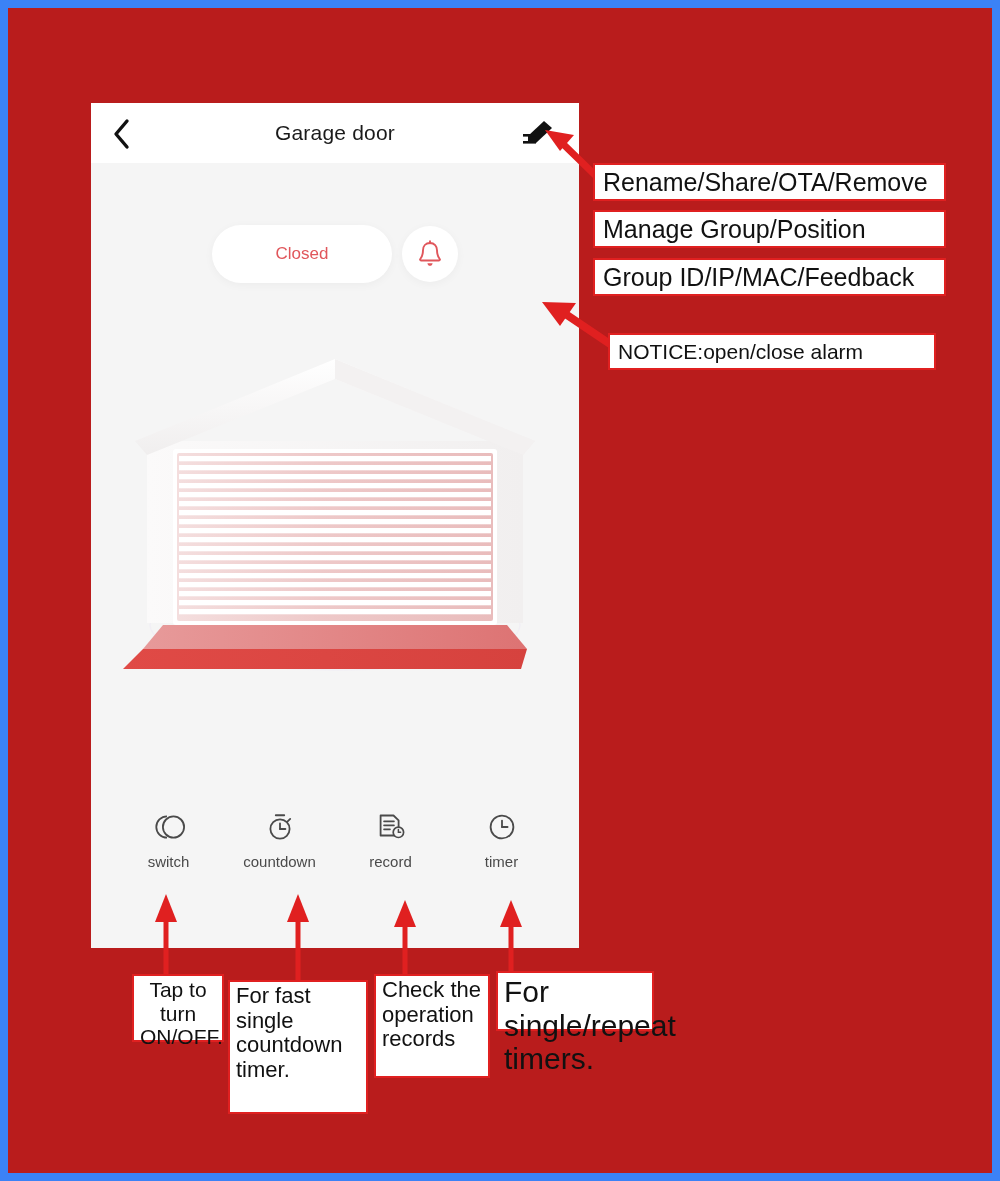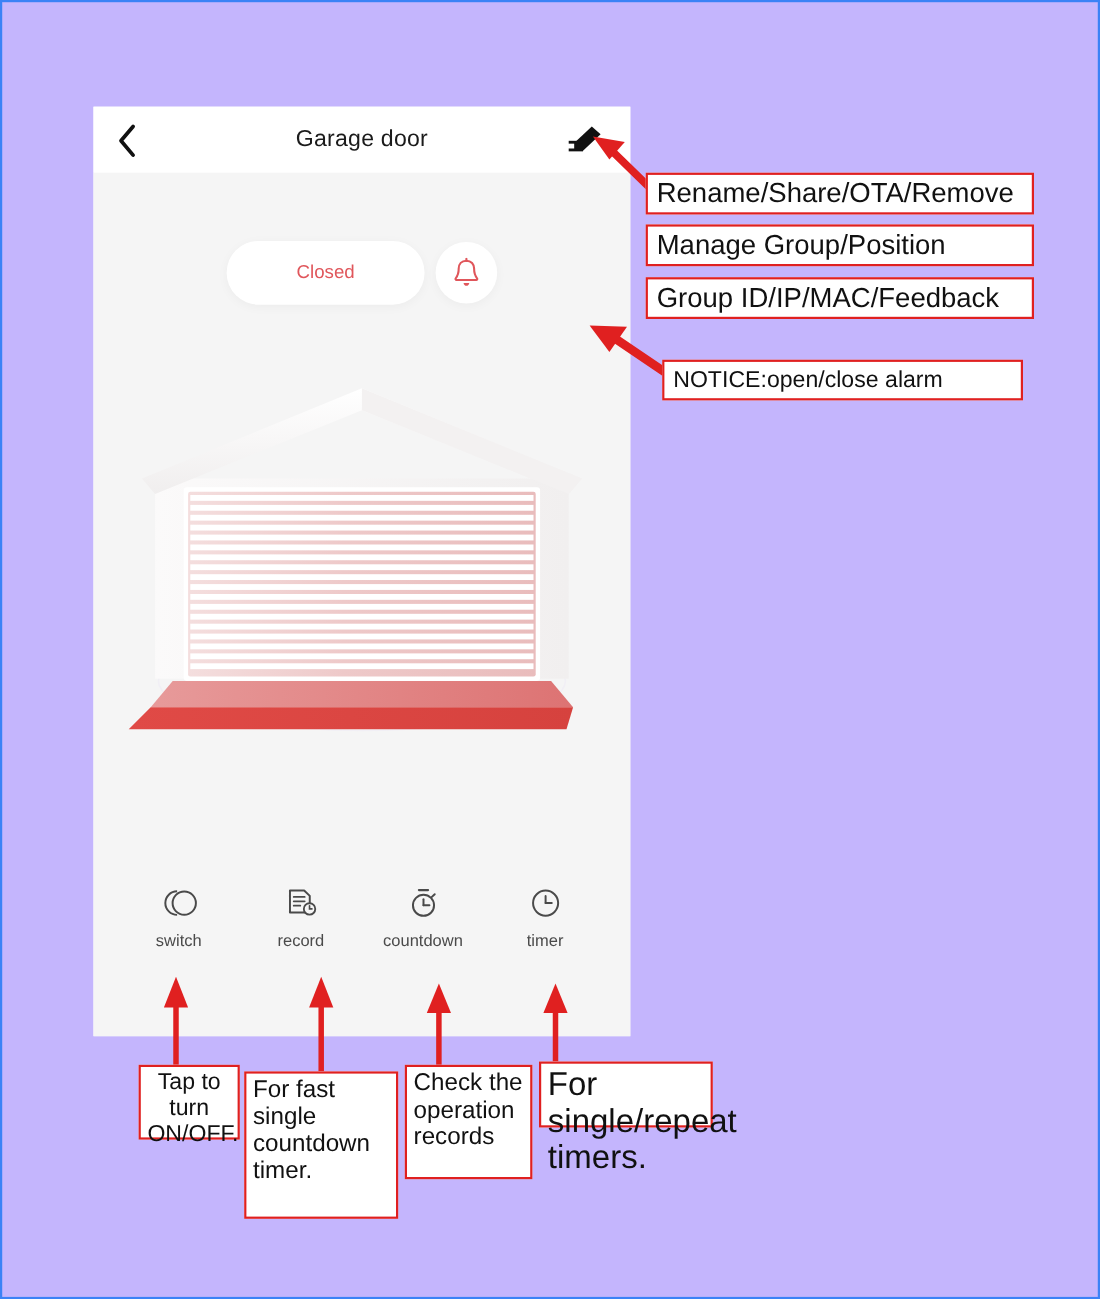--- a/index.html
+++ b/index.html
@@ -7,24 +7,24 @@
     padding: 0;
     background: #ffffff;
   }
   body {
     font-family: "Liberation Sans", sans-serif;
   }
   #page {
     position: relative;
     width: 1000px;
     height: 1181px;
-    background: #c4b5fd;
+    background: #b91c1c;
     overflow: hidden;
     box-sizing: border-box;
-    border: 2px solid #3b82f6;
+    border: 8px solid #3b82f6;
   }
 
   
   #app-screen {
     position: absolute;
     left: 83px;
     top: 95px;
     width: 488px;
     height: 845px;
     background: #ffffff;
@@ -297,40 +297,40 @@
               <path d="M15 2.3 A10.6 10.6 0 1 0 15 23.7" fill="none" stroke="#4a4a4a" stroke-width="1.8"></path>
               <circle cx="21.5" cy="13" r="10.6" fill="none" stroke="#4a4a4a" stroke-width="1.8"></circle>
             </svg>
           </div>
           <div class="tool-label">switch</div>
         </div>
 
         <div class="tool">
           <div class="tool-ico">
             <svg width="30" height="30" viewBox="0 0 30 30">
-              <path d="M4.6 3.5 L17.5 3.5 L22.6 8.4 L22.6 23.5 L4.6 23.5 Z" fill="none" stroke="#4a4a4a" stroke-width="1.8" stroke-linejoin="round"></path>
-              <path d="M8 9.4 L18 9.4 M8 13.4 L18 13.4 M8 17.4 L14 17.4" stroke="#4a4a4a" stroke-width="1.6" stroke-linecap="round"></path>
-              <circle cx="22.4" cy="20.3" r="5.2" fill="#f5f5f5" stroke="#4a4a4a" stroke-width="1.7"></circle>
-              <path d="M22.4 17.4 L22.4 20.3 L24.6 20.3" fill="none" stroke="#4a4a4a" stroke-width="1.5" stroke-linecap="round"></path>
-            </svg>
-          </div>
-          <div class="tool-label">record</div>
-        </div>
-
-        <div class="tool">
-          <div class="tool-ico">
-            <svg width="30" height="30" viewBox="0 0 30 30">
               <circle cx="15" cy="17" r="9.6" fill="none" stroke="#4a4a4a" stroke-width="1.8"></circle>
               <path d="M15 17 L15 11.4" stroke="#4a4a4a" stroke-width="1.8" stroke-linecap="round"></path>
               <path d="M15 17 L20.4 17" stroke="#4a4a4a" stroke-width="1.8" stroke-linecap="round"></path>
               <path d="M10.8 3.2 L19.2 3.2" stroke="#4a4a4a" stroke-width="1.9" stroke-linecap="round"></path>
               <path d="M22.4 9.6 L25.2 6.9" stroke="#4a4a4a" stroke-width="1.8" stroke-linecap="round"></path>
             </svg>
           </div>
           <div class="tool-label">countdown</div>
+        </div>
+
+        <div class="tool">
+          <div class="tool-ico">
+            <svg width="30" height="30" viewBox="0 0 30 30">
+              <path d="M4.6 3.5 L17.5 3.5 L22.6 8.4 L22.6 23.5 L4.6 23.5 Z" fill="none" stroke="#4a4a4a" stroke-width="1.8" stroke-linejoin="round"></path>
+              <path d="M8 9.4 L18 9.4 M8 13.4 L18 13.4 M8 17.4 L14 17.4" stroke="#4a4a4a" stroke-width="1.6" stroke-linecap="round"></path>
+              <circle cx="22.4" cy="20.3" r="5.2" fill="#f5f5f5" stroke="#4a4a4a" stroke-width="1.7"></circle>
+              <path d="M22.4 17.4 L22.4 20.3 L24.6 20.3" fill="none" stroke="#4a4a4a" stroke-width="1.5" stroke-linecap="round"></path>
+            </svg>
+          </div>
+          <div class="tool-label">record</div>
         </div>
 
         <div class="tool">
           <div class="tool-ico">
             <svg width="30" height="30" viewBox="0 0 30 30">
               <circle cx="15" cy="15" r="11.4" fill="none" stroke="#4a4a4a" stroke-width="1.8"></circle>
               <path d="M15 15 L15 8.6" stroke="#4a4a4a" stroke-width="1.8" stroke-linecap="round"></path>
               <path d="M15 15 L20.6 15" stroke="#4a4a4a" stroke-width="1.8" stroke-linecap="round"></path>
             </svg>
           </div>

